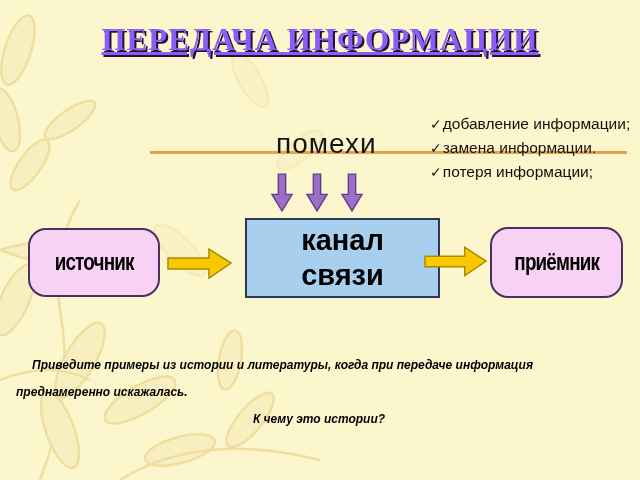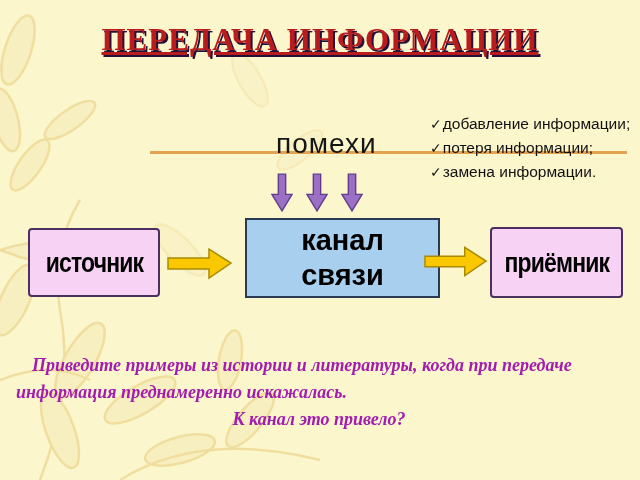--- a/index.html
+++ b/index.html
@@ -23,21 +23,21 @@
 
   .title {
     position: absolute;
     left: 0; top: 22px;
     width: 640px;
     text-align: center;
     font-family: "Liberation Serif", serif;
     font-weight: bold;
     font-size: 31px;
     letter-spacing: 1px;
-    color: #b91c1c;
+    color: #8b5cf6;
     text-decoration: underline;
     text-shadow: 2px 2px 0 #241038;
   }
 
   .orange-line {
     position: absolute;
     left: 150px; top: 151px;
     width: 477px; height: 3px;
     background: #e2a24f;
   }
@@ -76,22 +76,22 @@
     position: absolute;
     display: flex;
     align-items: center;
     justify-content: center;
     font-weight: bold;
     color: #000;
   }
   .box-pink {
     background: #f8d2f4;
     border: 2px solid #4a3060;
-    border-radius: 4px;
-    font-size: 28px;
+    border-radius: 18px;
+    font-size: 23px;
   }
   .box-pink .condensed {
     display: inline-block;
     transform: scaleX(0.82);
     letter-spacing: -1px;
     white-space: nowrap;
   }
   .source-box  { left: 28px;  top: 228px; width: 132px; height: 69px; }
   .receiver-box{ left: 490px; top: 227px; width: 133px; height: 71px; }
   .channel-box {
@@ -104,26 +104,26 @@
   }
   .channel-box span { display: inline-block; width: 120px; }
 
   .right-arrow-1 { position: absolute; left: 167px; top: 247px; }
   .right-arrow-2 { position: absolute; left: 424px; top: 245px; }
 
   .question {
     position: absolute;
     left: 16px; top: 352px;
     width: 606px;
-    font-family: Liberation Serif, serif;
+    font-family: Liberation Sans, sans-serif;
     font-style: italic;
     font-weight: bold;
-    font-size: 18px;
+    font-size: 12px;
     line-height: 27px;
-    color: #a21caf;
+    color: #000000;
   }
   .question .q-line1 { text-indent: 16px; }
   .question .q-line2 { text-align: center; }
 </style>
 </head>
 <body>
 
 <div class="slide">
 
   <svg class="bg-pattern" viewBox="0 0 640 480" xmlns="http://www.w3.org/2000/svg">
@@ -153,24 +153,24 @@
 
   <div class="orange-line"></div>
 
   <div class="pomekhi">помехи</div>
 
   <ul class="effects">
     <li>
       <span class="check">✓</span><span>добавление информации;</span>
     </li>
     <li>
-      <span class="check">✓</span><span>потеря информации;</span>
+      <span class="check">✓</span><span>замена информации.</span>
     </li>
     <li>
-      <span class="check">✓</span><span>замена информации.</span>
+      <span class="check">✓</span><span>потеря информации;</span>
     </li>
   </ul>
 
   <div class="down-arrows">
     <svg width="22" height="41" viewBox="0 0 24 42">
       <polygon points="8,1 16,1 16,23 23,23 12,41 1,23 8,23" fill="#9a6fc4" stroke="#5f3d8c" stroke-width="1.5"></polygon>
     </svg>
     <svg width="22" height="41" viewBox="0 0 24 42">
       <polygon points="8,1 16,1 16,23 23,23 12,41 1,23 8,23" fill="#9a6fc4" stroke="#5f3d8c" stroke-width="1.5"></polygon>
     </svg>
@@ -194,16 +194,16 @@
   <svg class="right-arrow-2" width="64" height="33" viewBox="0 0 66 33">
     <polygon points="1,11 42,11 42,2 64,16 42,31 42,22 1,22" fill="#f9c801" stroke="#a98a00" stroke-width="1.5"></polygon>
   </svg>
 
   <div class="diagram-box box-pink receiver-box">
     <span class="condensed">приёмник</span>
   </div>
 
   <div class="question">
     <p class="q-line1">Приведите примеры из истории и литературы, когда при передаче информация преднамеренно искажалась.</p>
-    <p class="q-line2">К канал это привело?</p>
+    <p class="q-line2">К чему это истории?</p>
   </div>
 
 </div>
 
 </body></html>

